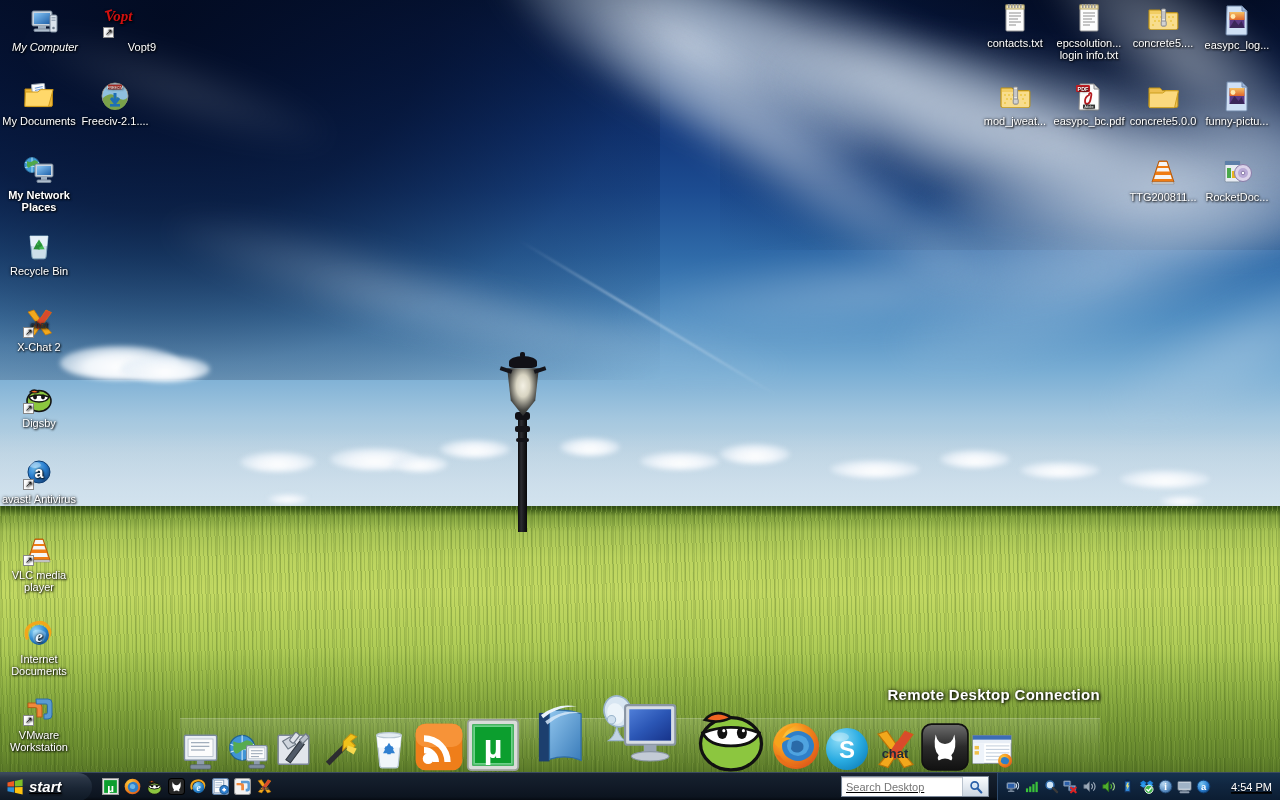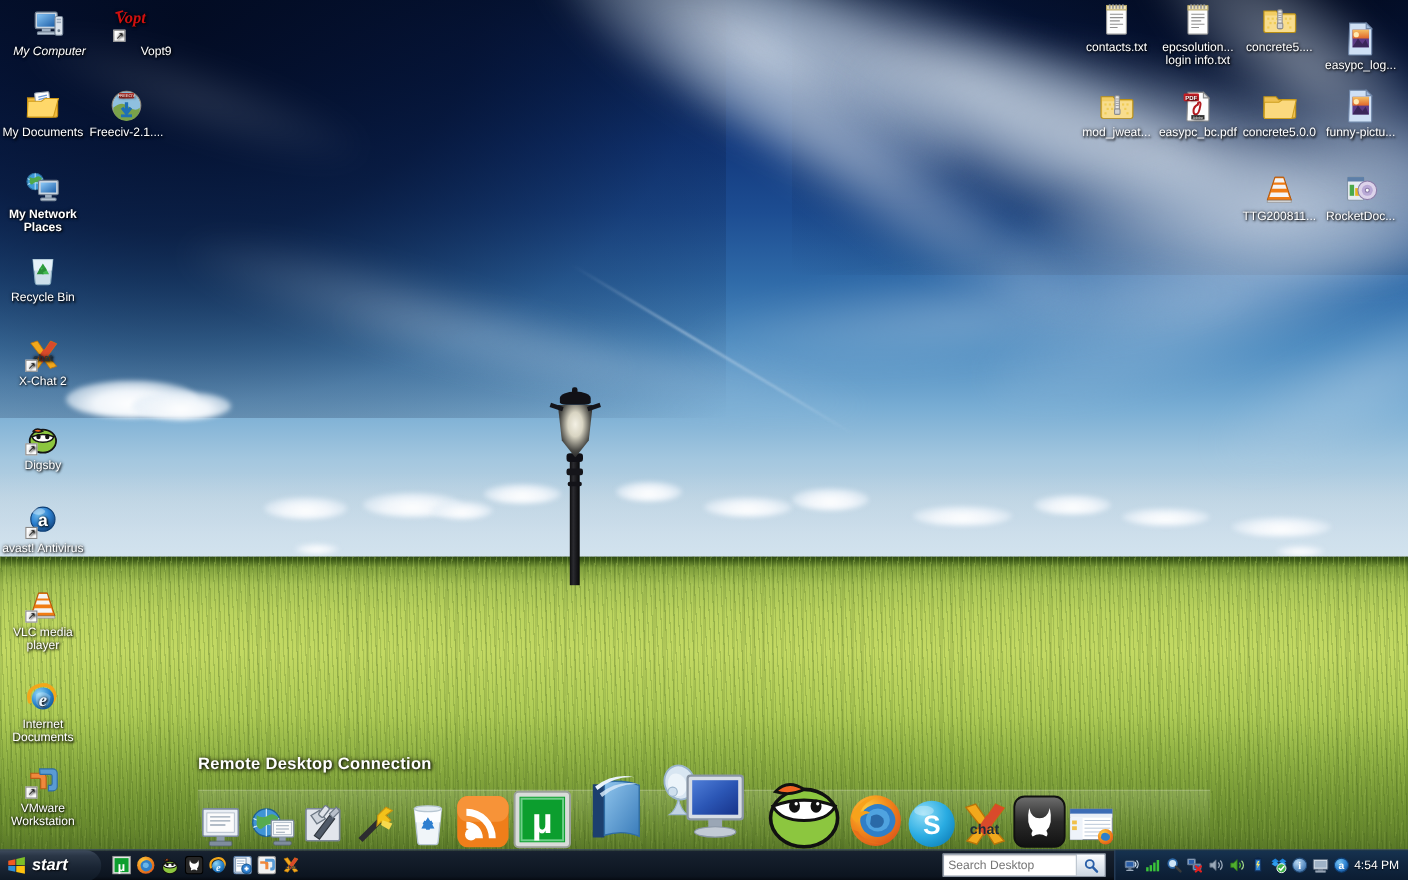--- a/index.html
+++ b/index.html
@@ -191,21 +191,21 @@
   }
   .dock-reflect {
     position: absolute;
     left: 0; bottom: 0; width: 920px; height: 56px;
     background: linear-gradient(to bottom, rgba(255,255,255,0.13) 0%, rgba(255,255,255,0.04) 55%, rgba(255,255,255,0) 100%);
     border-top: 1px solid rgba(255,255,255,0.28);
   }
   .dock-title {
     position: absolute;
     left: 0; top: -4px; width: 920px;
-    text-align: left;
+    text-align: right;
     color: #fff;
     font-size: 15px;
     font-weight: bold;
     text-shadow: 1px 1px 3px rgba(0,0,0,0.95), 0 0 5px rgba(0,0,0,0.8);
     letter-spacing: .3px;
   }
   .dock-items {
     position: absolute;
     left: 0; bottom: 2px; width: 920px;
     display: flex;
@@ -224,20 +224,21 @@
 
   
   #taskbar {
     position: absolute;
     left: 0; bottom: 0;
     width: 1280px; height: 28px;
     background: linear-gradient(to bottom, #1b2432 0%, #16202e 10%, #111a27 50%, #0c141f 88%, #060b12 100%);
     border-top: 1px solid #3a4a60;
     display: flex;
     align-items: center;
+    text-decoration: underline;
   }
   .start-btn {
     position: relative;
     height: 28px;
     width: 92px;
     display: flex; align-items: center;
     padding-left: 6px;
     background: linear-gradient(to bottom, #3d4a5c 0%, #2a3646 18%, #1a2534 55%, #0e1824 100%);
     border-radius: 0 14px 14px 0;
     cursor: pointer;
@@ -282,21 +283,21 @@
   }
   .tray {
     display: flex; align-items: center; gap: 4px;
     height: 28px;
     padding: 0 8px 0 8px;
     background: linear-gradient(to bottom, #16324f 0%, #112741 40%, #0b1c31 100%);
     border-left: 1px solid #2e4a6b;
   }
   .tray-icon { width: 15px; height: 15px; position: relative; cursor: pointer; }
   .clock {
-    color: #fff; font-size: 11px; margin-left: 0; white-space: nowrap;
+    color: #fff; font-size: 11px; margin-left: 16px; white-space: nowrap;
     text-shadow: 0 1px 1px rgba(0,0,0,.8);
     cursor: default;
   }
 </style>
 </head>
 <body>
 
 <div id="desktop">
 
   <div class="wallpaper">
@@ -562,21 +563,21 @@
     <g stroke="#9e9e9e" stroke-width=".9">
       <line x1="15" y1="10" x2="18.2" y2="10"></line>
               <line x1="15" y1="12" x2="18.2" y2="12"></line>
       <line x1="15" y1="14" x2="18.2" y2="14"></line>
               <line x1="15" y1="16" x2="18.2" y2="16"></line>
             </g>
     <rect x="14.2" y="19" width="5" height="5" rx="1" fill="#d2d2d2" stroke="#8e8e8e"></rect>
           </svg></div>
         <span class="lbl">concrete5....</span>
       </div>
-      <div class="dicon" style="left: 1200px; top: 19px;">
+      <div class="dicon" style="left: 1200px; top: 4px;">
         <div class="glyph"><svg width="100%" height="100%" viewBox="0 0 32 32">
     <path d="M6 2 h15 l5 5 v23 a1 1 0 0 1 -1 1 h-19 a1 1 0 0 1 -1 -1 z" fill="#cfe0f5" stroke="#6f86a8"></path>
     <path d="M21 2 l5 5 h-5 z" fill="#9fb9dc" stroke="#6f86a8"></path>
     <rect x="8.5" y="8" width="15" height="16" fill="#5d3b86"></rect>
     <rect x="8.5" y="8" width="15" height="8" fill="url(#gs)"></rect>
     <defs>
               <linearGradient id="gs" x1="0" y1="0" x2="0" y2="1">
       <stop offset="0" stop-color="#f5c063"></stop>
                 <stop offset="1" stop-color="#e0662b"></stop>
               </linearGradient>

